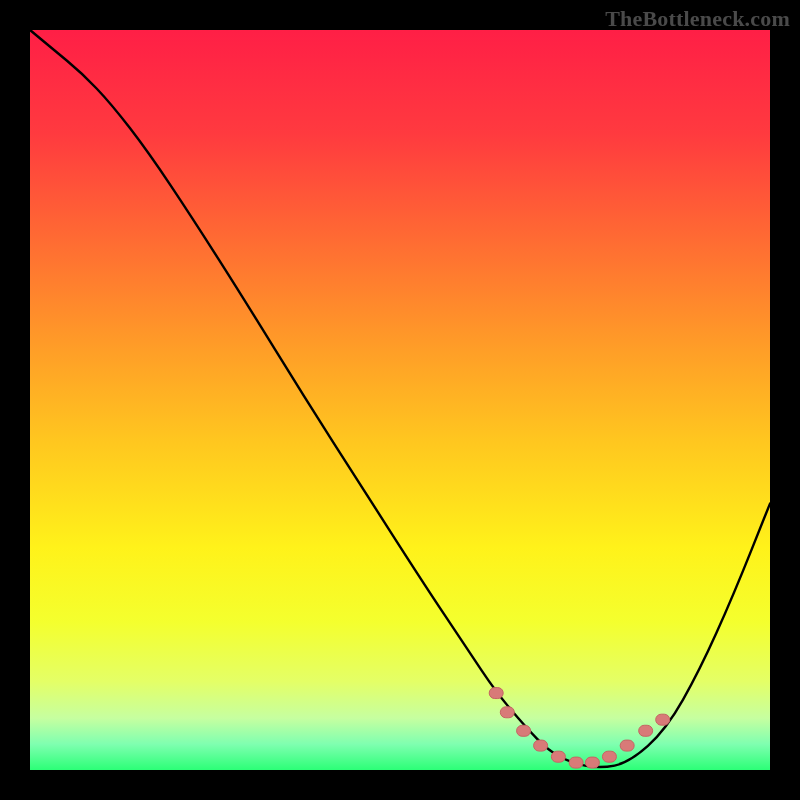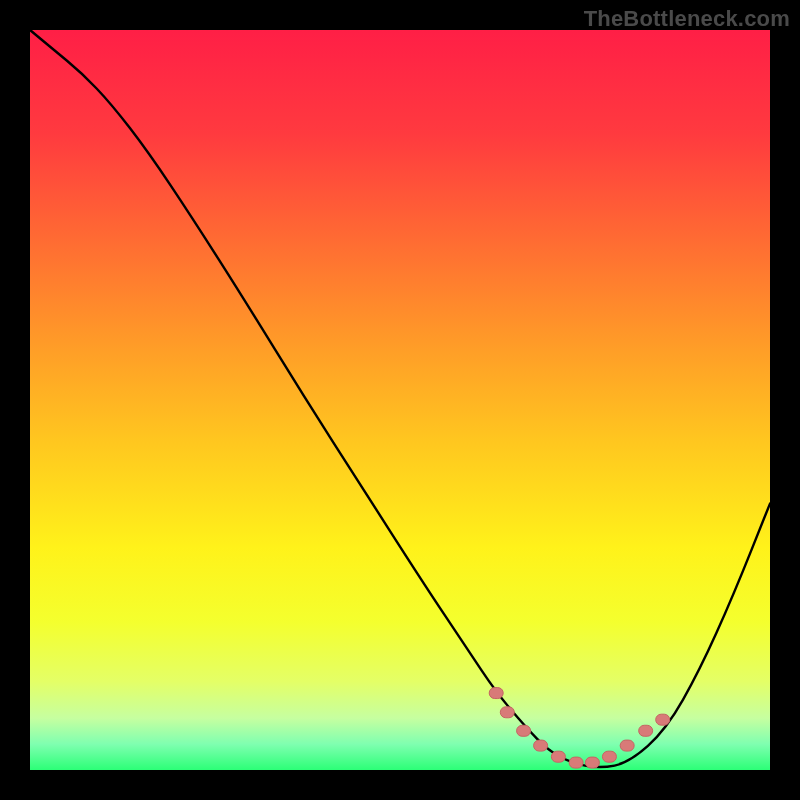--- a/index.html
+++ b/index.html
@@ -19,20 +19,21 @@
   }
   .watermark {
     position: absolute;
     top: 6px;
     right: 10px;
     color: #4a4a4a;
     font-size: 22px;
     font-weight: 600;
     letter-spacing: 0.2px;
     user-select: none;
+    font-family: Liberation Serif, serif;
   }
   svg {
     position: absolute;
     left: 0;
     top: 0;
   }
 </style>
 </head>
 <body>
 

